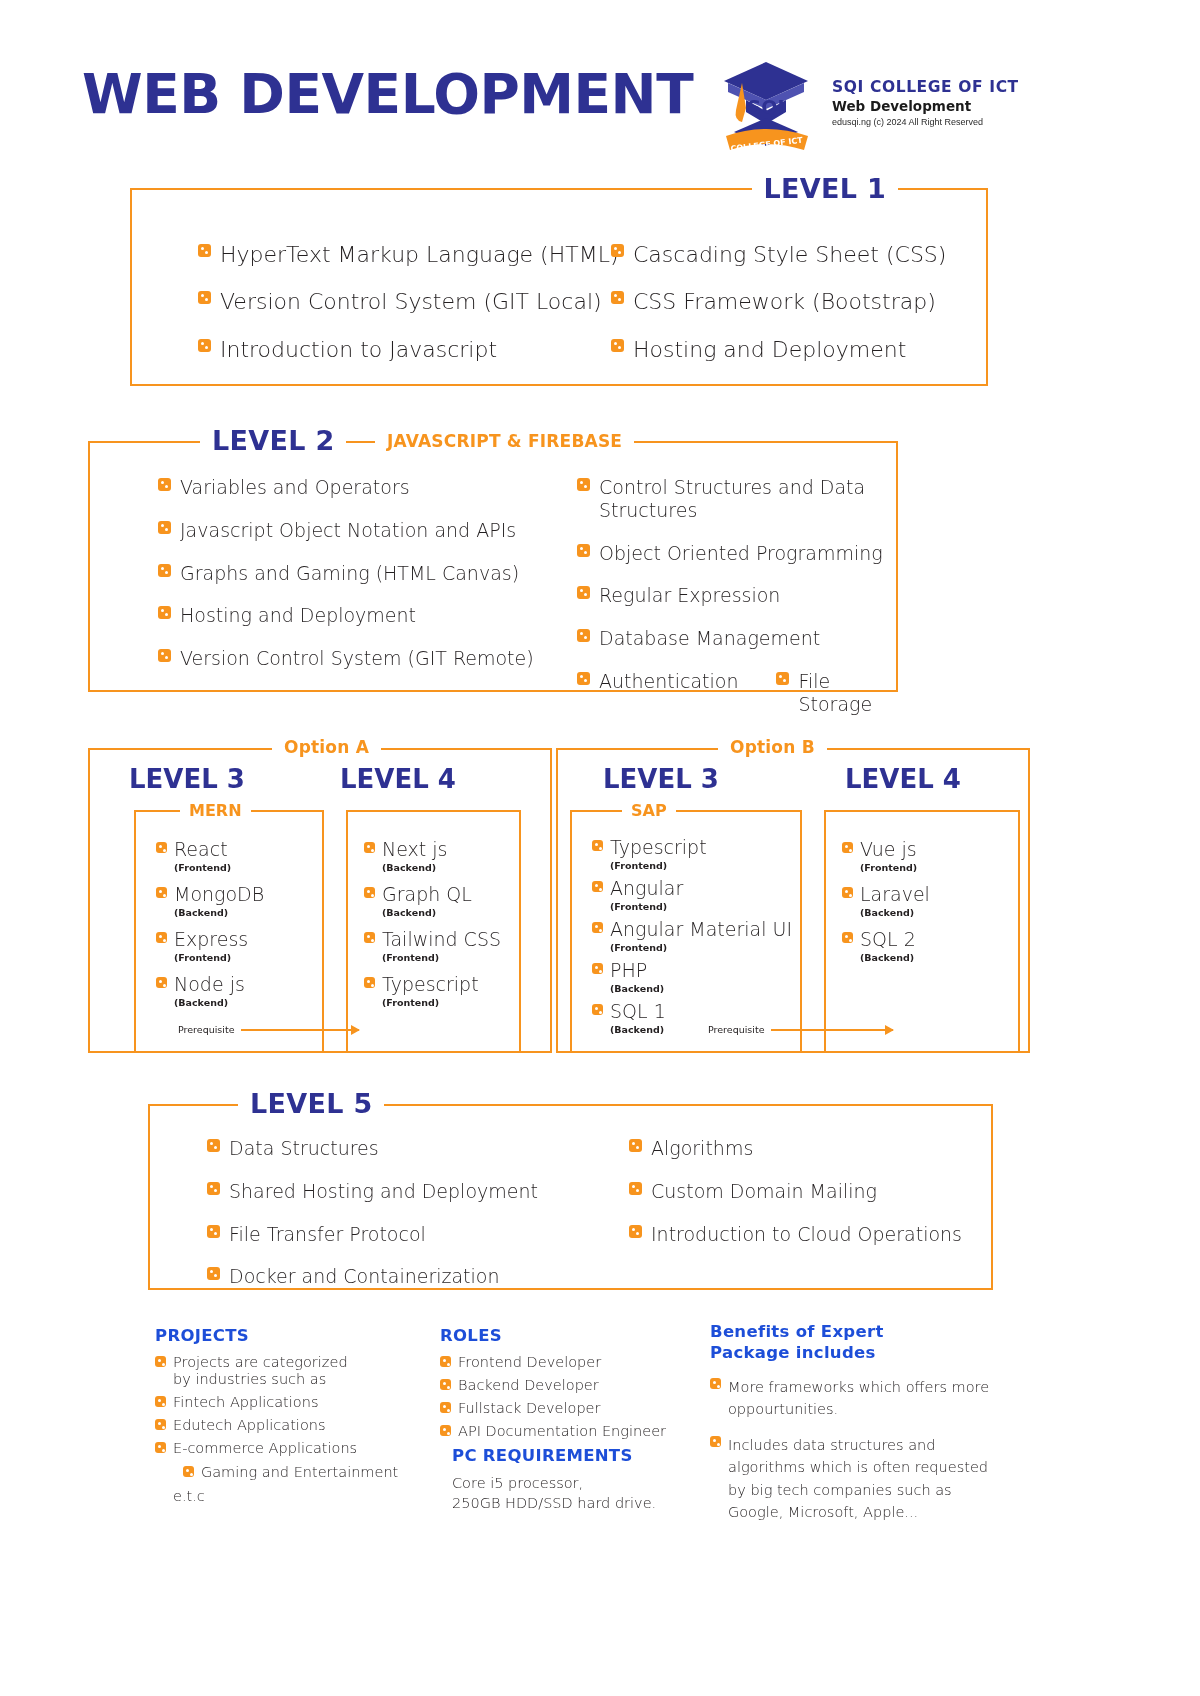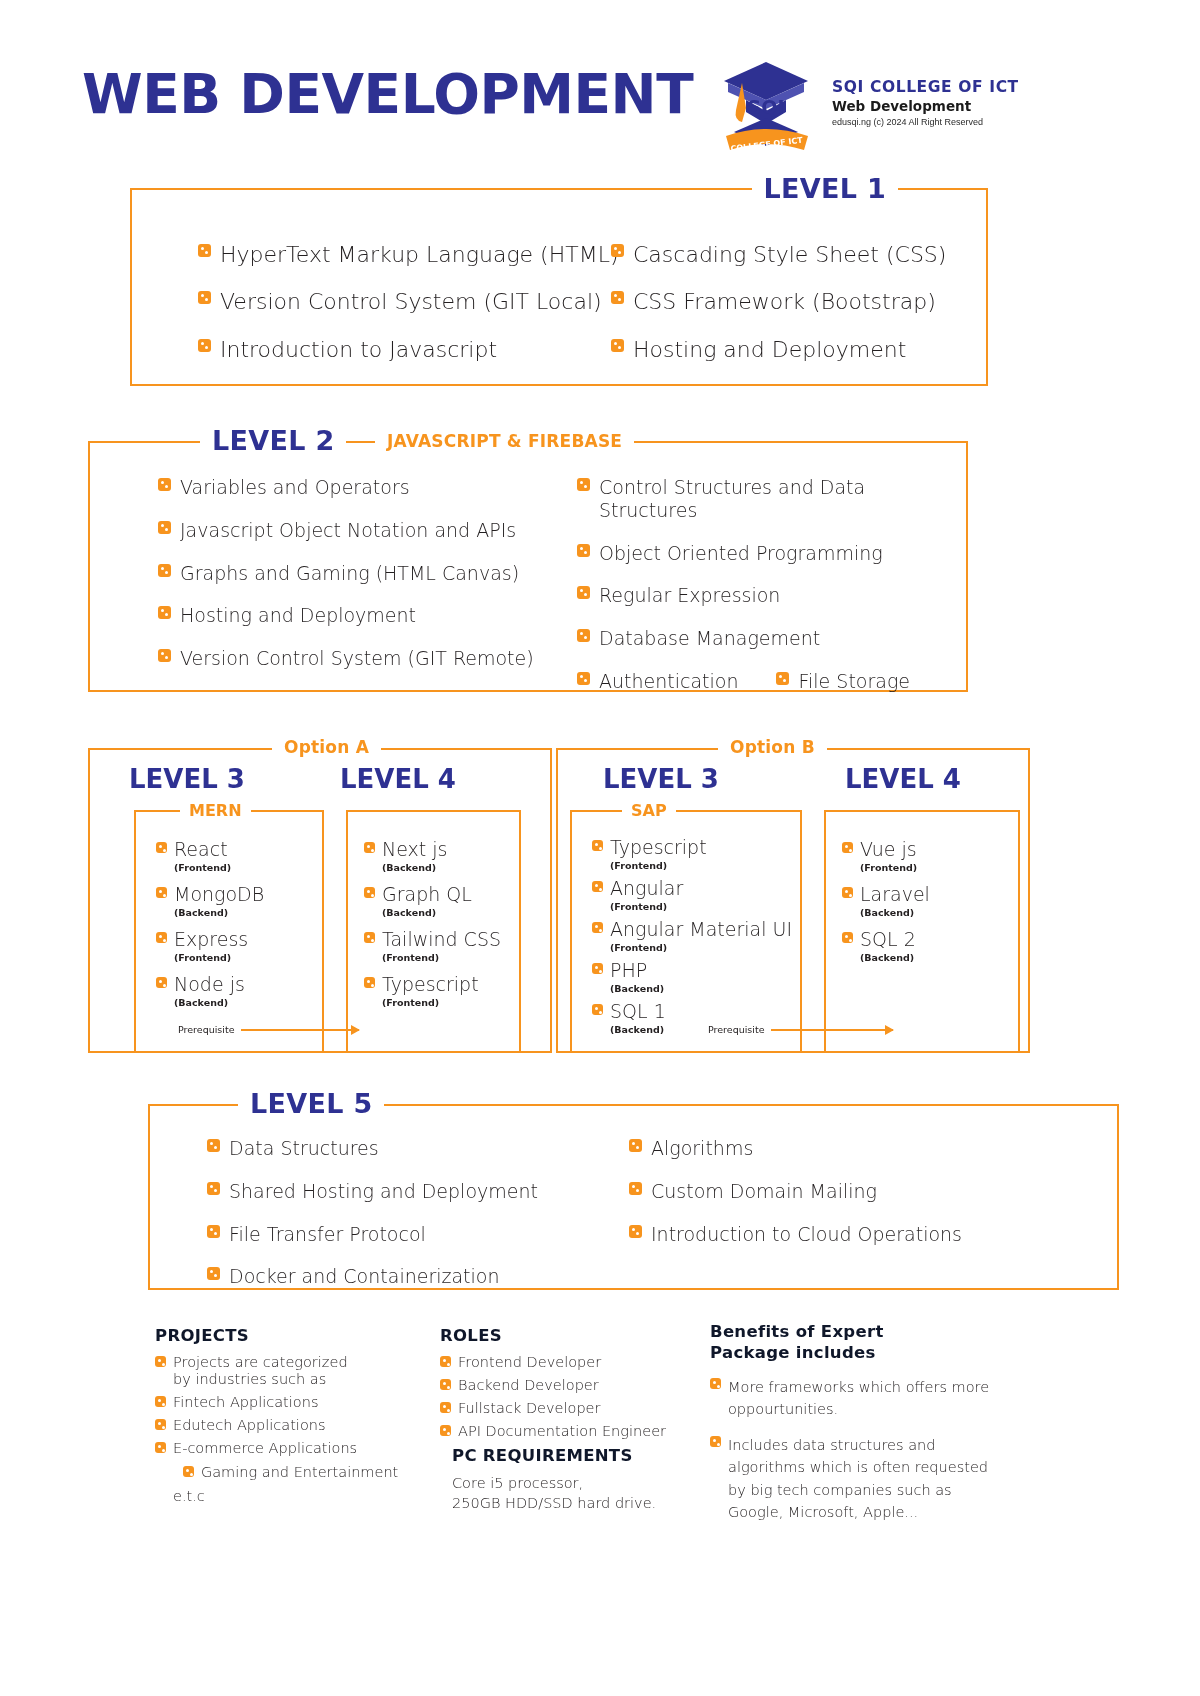--- a/index.html
+++ b/index.html
@@ -59,21 +59,21 @@
   .item-text { font-size: 22px; line-height: 1.2; color: #231f20;
                font-family: "DejaVu Sans", sans-serif; font-weight: 300; }
 
   
   #level1 { left: 130px; top: 188px; width: 858px; height: 198px; padding-left: 32px; }
   #level1-label { right: 88px; top: -17px; }
   .l1-col { position: absolute; }
   .l1-col .item { margin-bottom: 21px; }
 
   
-  #level2 { left: 88px; top: 441px; width: 880px; height: 251px; padding-left: 44px; }
+  #level2 { left: 88px; top: 441px; width: 810px; height: 251px; padding-left: 44px; }
   #level2-label { left: 110px; top: -18px; }
   #level2-tag { left: 285px; top: -12px; }
   .l2-col .item { margin-bottom: 20px; }
   .l2-col .item-text { font-size: 19px; }
 
   
   #optionA { left: 88px; top: 748px; width: 464px; height: 305px; }
   #optionA-label { left: 182px; top: -13px; }
   #optionB { left: 556px; top: 748px; width: 474px; height: 305px; }
   #optionB-label { left: 160px; top: -13px; }
@@ -96,29 +96,29 @@
   .prereq-label { font-size: 9.5px; color: #231f20; margin-right: 6px;
                   font-family: "DejaVu Sans", sans-serif; }
   .prereq-line { height: 2px; background: #F7941E; position: relative; }
   .prereq-line::after {
     content: ""; position: absolute; right: -1px; top: -4px;
     border-left: 9px solid #F7941E;
     border-top: 5px solid transparent; border-bottom: 5px solid transparent;
   }
 
   
-  #level5 { left: 148px; top: 1104px; width: 971px; height: 186px; }
+  #level5 { left: 148px; top: 1104px; width: 845px; height: 186px; }
   #level5-label { left: 88px; top: -18px; }
   .l5-col .item { margin-bottom: 20px; }
   .l5-col .item-text { font-size: 19px; }
 
   
   .bcol { position: absolute; }
   .bhead { font-family: "DejaVu Sans", sans-serif; font-weight: 700;
-           color: #0f172a; font-size: 16.5px; letter-spacing: 0.3px;
+           color: #1d4ed8; font-size: 16.5px; letter-spacing: 0.3px;
            margin-bottom: 9px; }
   .bitem { display: flex; align-items: flex-start; margin-bottom: 6px; }
   .btext { font-size: 14.5px; line-height: 1.18; color: #231f20;
            font-family: "DejaVu Sans", sans-serif; font-weight: 300; }
   .bplain { font-size: 14.5px; line-height: 1.35; color: #231f20;
             font-family: "DejaVu Sans", sans-serif; font-weight: 300; }
   .benefit { display: flex; align-items: flex-start; margin-bottom: 13px; }
   .benefit .btext { line-height: 1.55; font-size: 14.5px; }
 </style>
 </head>

